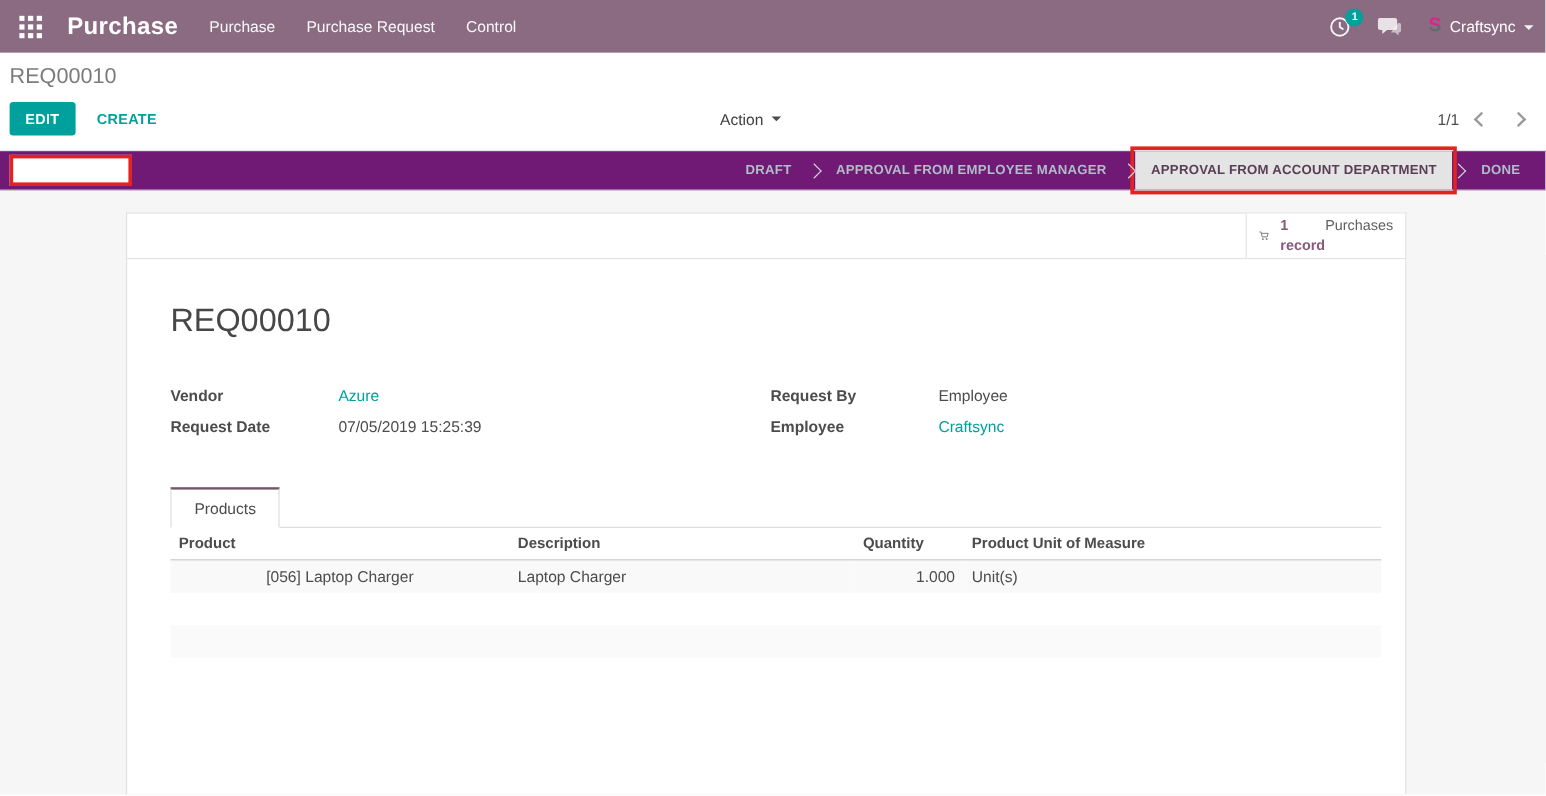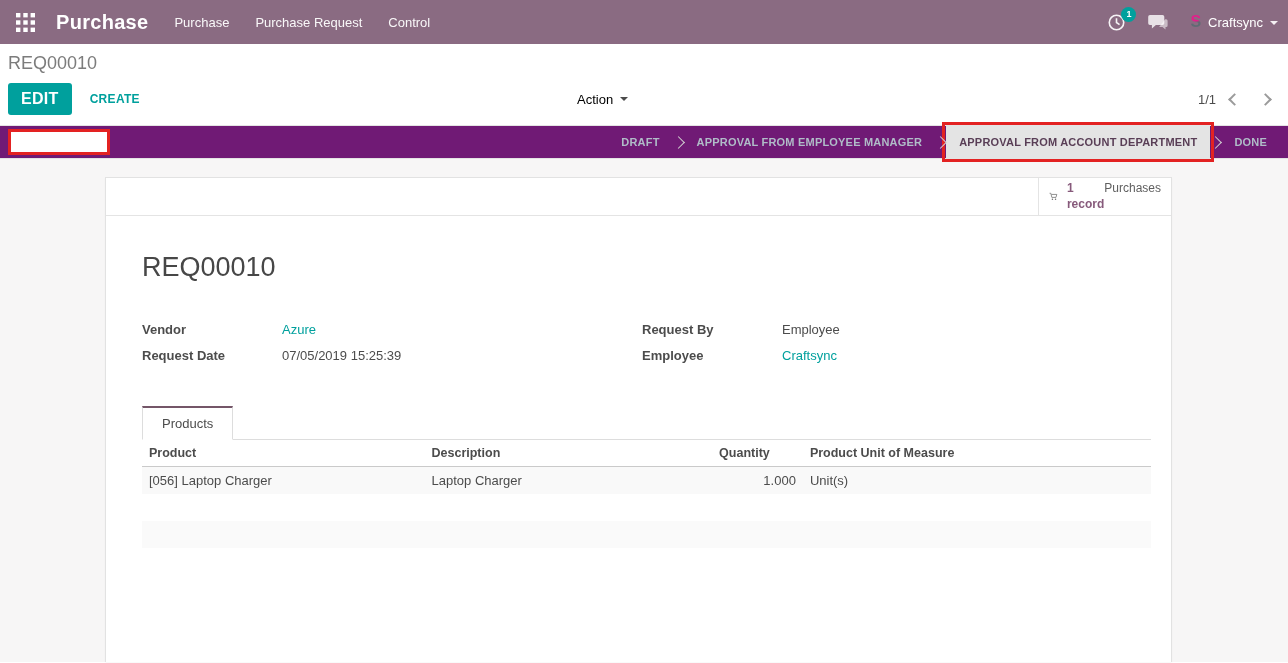--- a/index.html
+++ b/index.html
@@ -22,26 +22,26 @@
               background:linear-gradient(165deg,#e0218a 45%,#5f6b73 55%);
               -webkit-background-clip:text; background-clip:text; color:transparent; }
   .user-name { color:#fff; font-size:13px; }
   .caret-down { width:0; height:0; border-left:4px solid transparent; border-right:4px solid transparent;
                 border-top:4px solid rgba(255,255,255,.9); margin-top:2px; }
 
   
   .control-panel { background:#fff; padding:9px 8px 12px 8px; position:relative; }
   .breadcrumb { font-size:18px; color:#7c7c7c; margin-bottom:11px; cursor:pointer; }
   .cp-row { display:flex; align-items:center; height:28px; }
-  .btn-edit { background:#00a09d; color:#fff; border:none; font-family:inherit; font-size:16px; font-weight:700;
+  .btn-edit { background:#00a09d; color:#fff; border:none; font-family:inherit; font-size:12px; font-weight:700;
               padding:7px 13px; border-radius:3px; cursor:pointer; letter-spacing:.3px; }
   .btn-create { background:none; border:none; font-family:inherit; color:#00a09d; font-size:12px; font-weight:700;
                 margin-left:18px; cursor:pointer; letter-spacing:.3px; }
-  .action-dd { position:absolute; left:577px; display:flex; align-items:center; gap:7px; font-size:13px;
-               color:#000000; cursor:pointer; }
+  .action-dd { position:absolute; left:600px; display:flex; align-items:center; gap:7px; font-size:13px;
+               color:#404040; cursor:pointer; }
   .action-caret { width:0; height:0; border-left:4px solid transparent; border-right:4px solid transparent;
                   border-top:4px solid #4c4c4c; }
   .pager { margin-left:auto; display:flex; align-items:center; gap:14px; padding-right:10px; }
   .pager-value { font-size:13px; color:#4c4c4c; }
   .chev { width:9px; height:9px; border-top:2px solid #9b9b9b; border-left:2px solid #9b9b9b; cursor:pointer; }
   .chev.left  { transform:rotate(-45deg); }
   .chev.right { transform:rotate(135deg); margin-left:8px; }
 
   
   .statusbar { height:34px; background:#701a75; border-top:1px solid #e4e4e4; border-bottom:1px solid #e4e4e4;
@@ -77,21 +77,21 @@
 
   .notebook { margin-top:42px; }
   .tab-strip { border-bottom:1px solid #ddd; display:flex; }
   .tab { background:#fff; border:1px solid #ddd; border-bottom:1px solid #fff; border-top:2px solid #745668;
          margin-bottom:-1px; padding:8px 19px; font-size:13px; color:#4c4c4c; cursor:pointer; }
 
   table.lines { width:100%; border-collapse:collapse; margin-top:0; table-layout:fixed; }
   table.lines th { text-align:left; font-size:12.5px; font-weight:700; color:#4c4c4c; padding:6px 7px;
                    border-bottom:1px solid #cacaca; cursor:pointer; }
   table.lines td { font-size:13px; color:#4c4c4c; padding:6px 7px; }
-  .col-product { width:28%; }
+  .col-product { width:28%;text-align:center; }
   .col-desc { width:28.5%; }
   .col-qty { width:9%; text-align:right; }
   .col-uom { width:34.5%; }
   td.col-qty { text-align:right; }
   tr.data-row { background:#f9f9f9; cursor:pointer; }
   tr.empty-row td { height:27px; padding:0; }
   tr.empty-row.alt { background:#fafafa; }
 </style>
 </head>
 <body>

